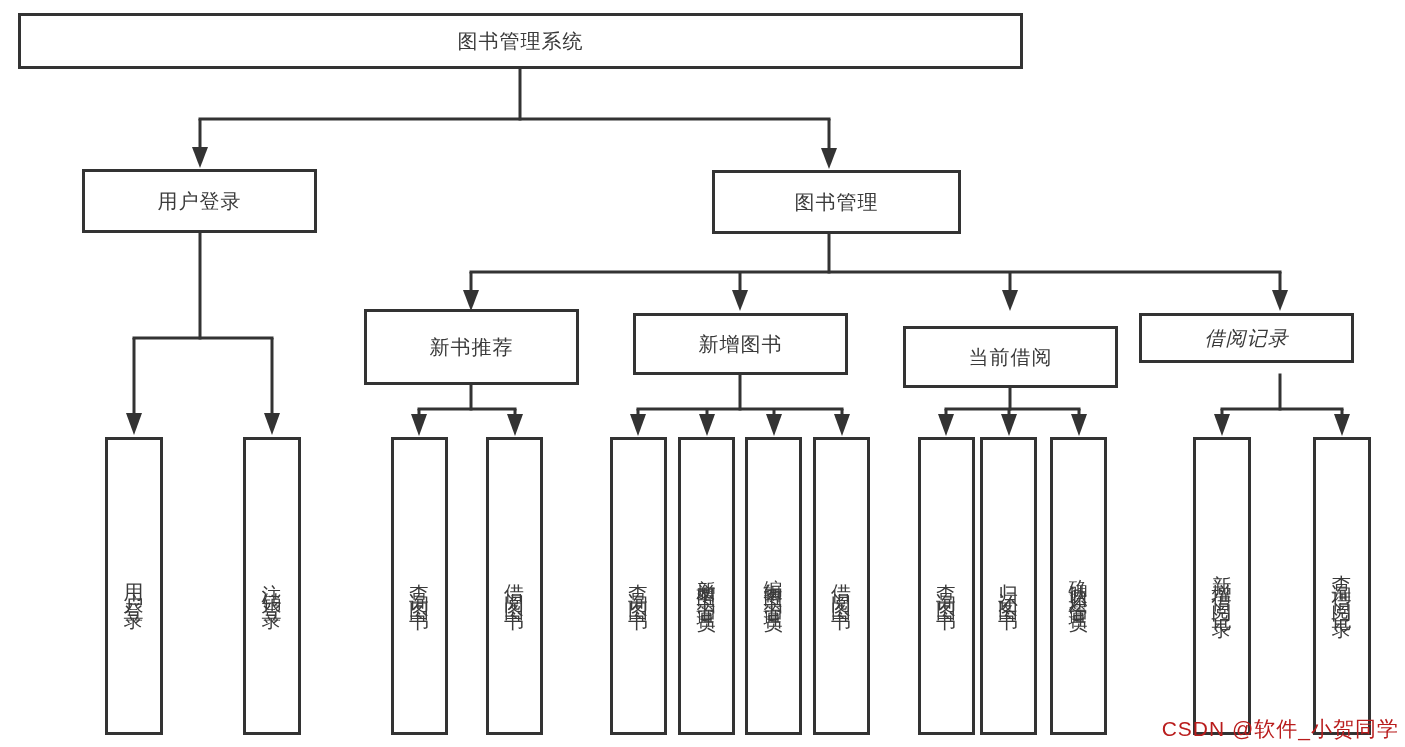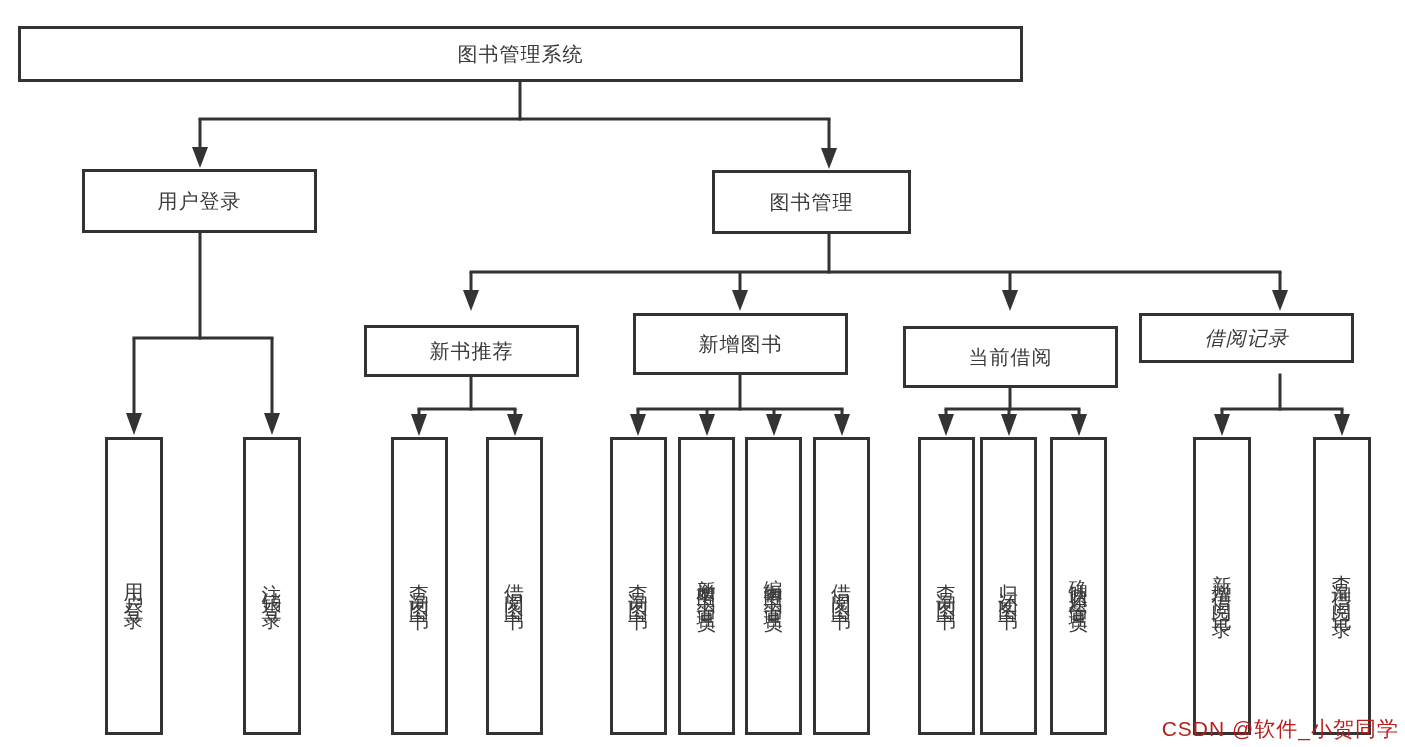--- a/index.html
+++ b/index.html
@@ -126,26 +126,26 @@
     <g>
       <line x1="1280" y1="375" x2="1280" y2="409" stroke-linecap="square"></line>
       <line x1="1222" y1="409" x2="1342" y2="409" stroke-linecap="square"></line>
       <line x1="1222" y1="409" x2="1222" y2="416"></line>
         <polygon points="1214,414 1230,414 1222,436"></polygon>
       <line x1="1342" y1="409" x2="1342" y2="416"></line>
         <polygon points="1334,414 1350,414 1342,436"></polygon>
     </g>
   </svg>
 
-  <div class="box" style="left:18px; top:26px; width:1005px; height:56px;">图书管理系统</div>
+  <div class="box" style="left:18px; top:13px; width:1005px; height:56px;">图书管理系统</div>
 
   <div class="box" style="left:82px; top:169px; width:235px; height:64px;">用户登录</div>
-  <div class="box" style="left:712px; top:170px; width:199px; height:64px;">图书管理</div>
+  <div class="box" style="left:712px; top:170px; width:249px; height:64px;">图书管理</div>
 
-  <div class="box" style="left:364px; top:325px; width:215px; height:52px;">新书推荐</div>
+  <div class="box" style="left:364px; top:309px; width:215px; height:76px;">新书推荐</div>
   <div class="box" style="left:633px; top:313px; width:215px; height:62px;">新增图书</div>
   <div class="box" style="left:903px; top:313px; width:215px; height:62px;margin-top:13px;">当前借阅</div>
   <div class="box" style="left:1139px; top:313px; width:215px; height:50px;font-style:italic;">借阅记录</div>
 
   <div class="box vbox" style="left:105px; top:437px; width:58px; height:298px;">用户登录</div>
   <div class="box vbox" style="left:243px; top:437px; width:58px; height:298px;">注销登录</div>
 
   <div class="box vbox" style="left:391px; top:437px; width:57px; height:298px;">查询图书</div>
   <div class="box vbox" style="left:486px; top:437px; width:57px; height:298px;">借阅图书</div>
 

